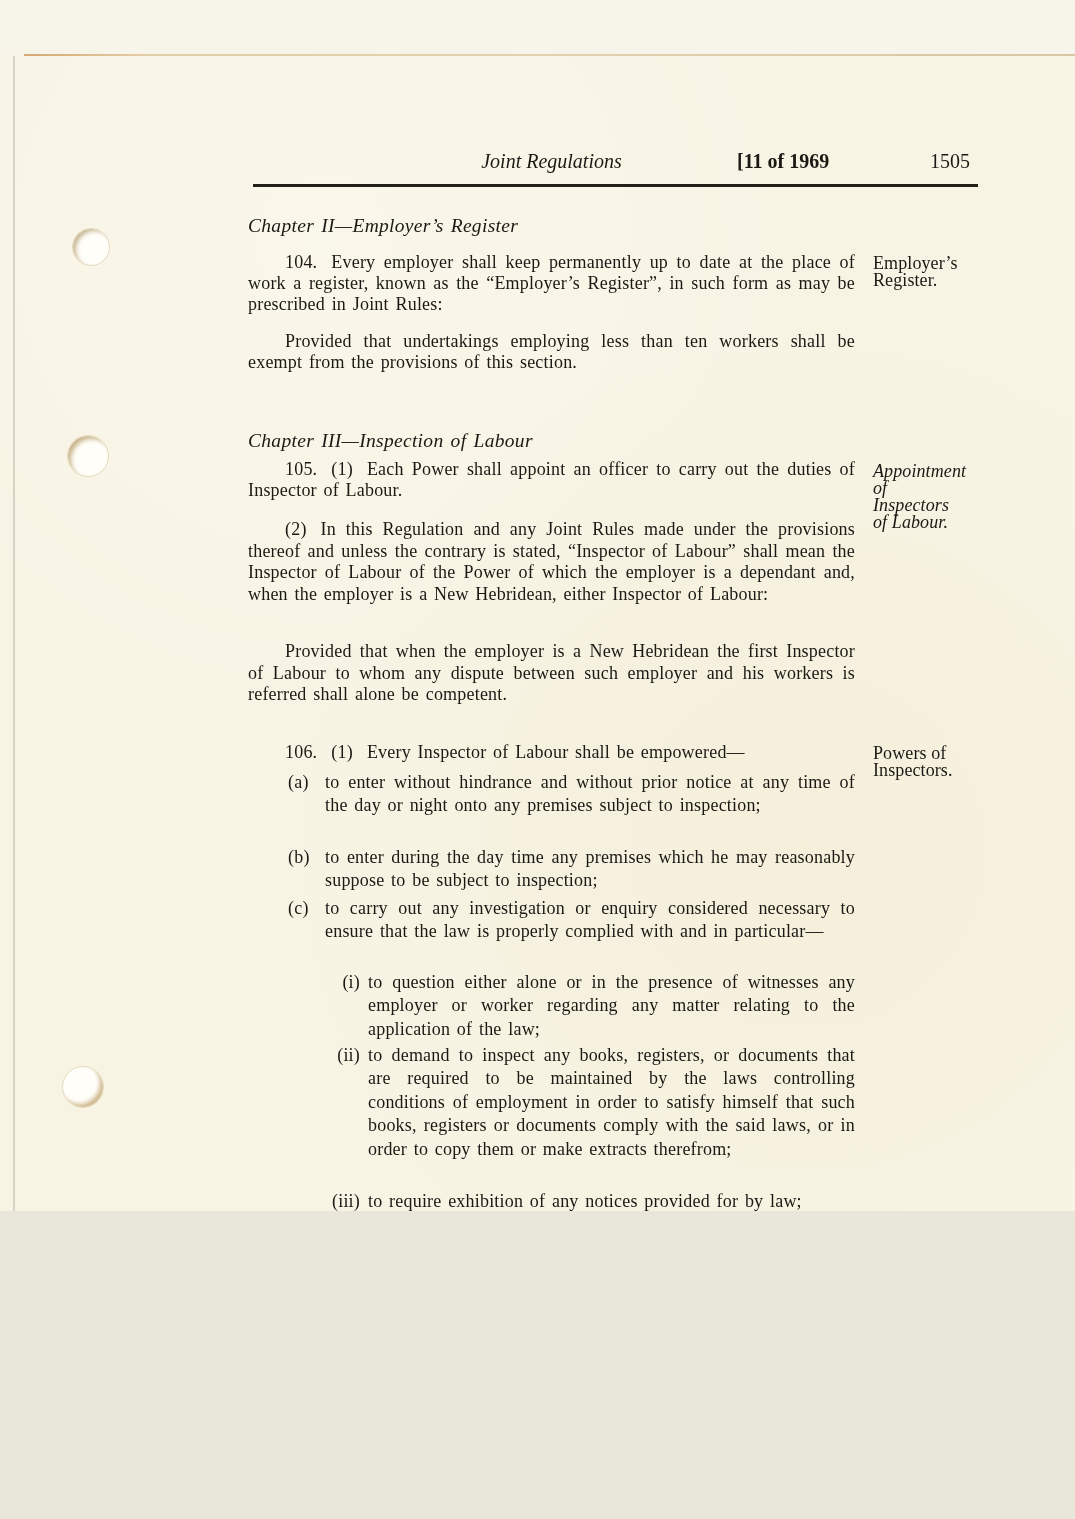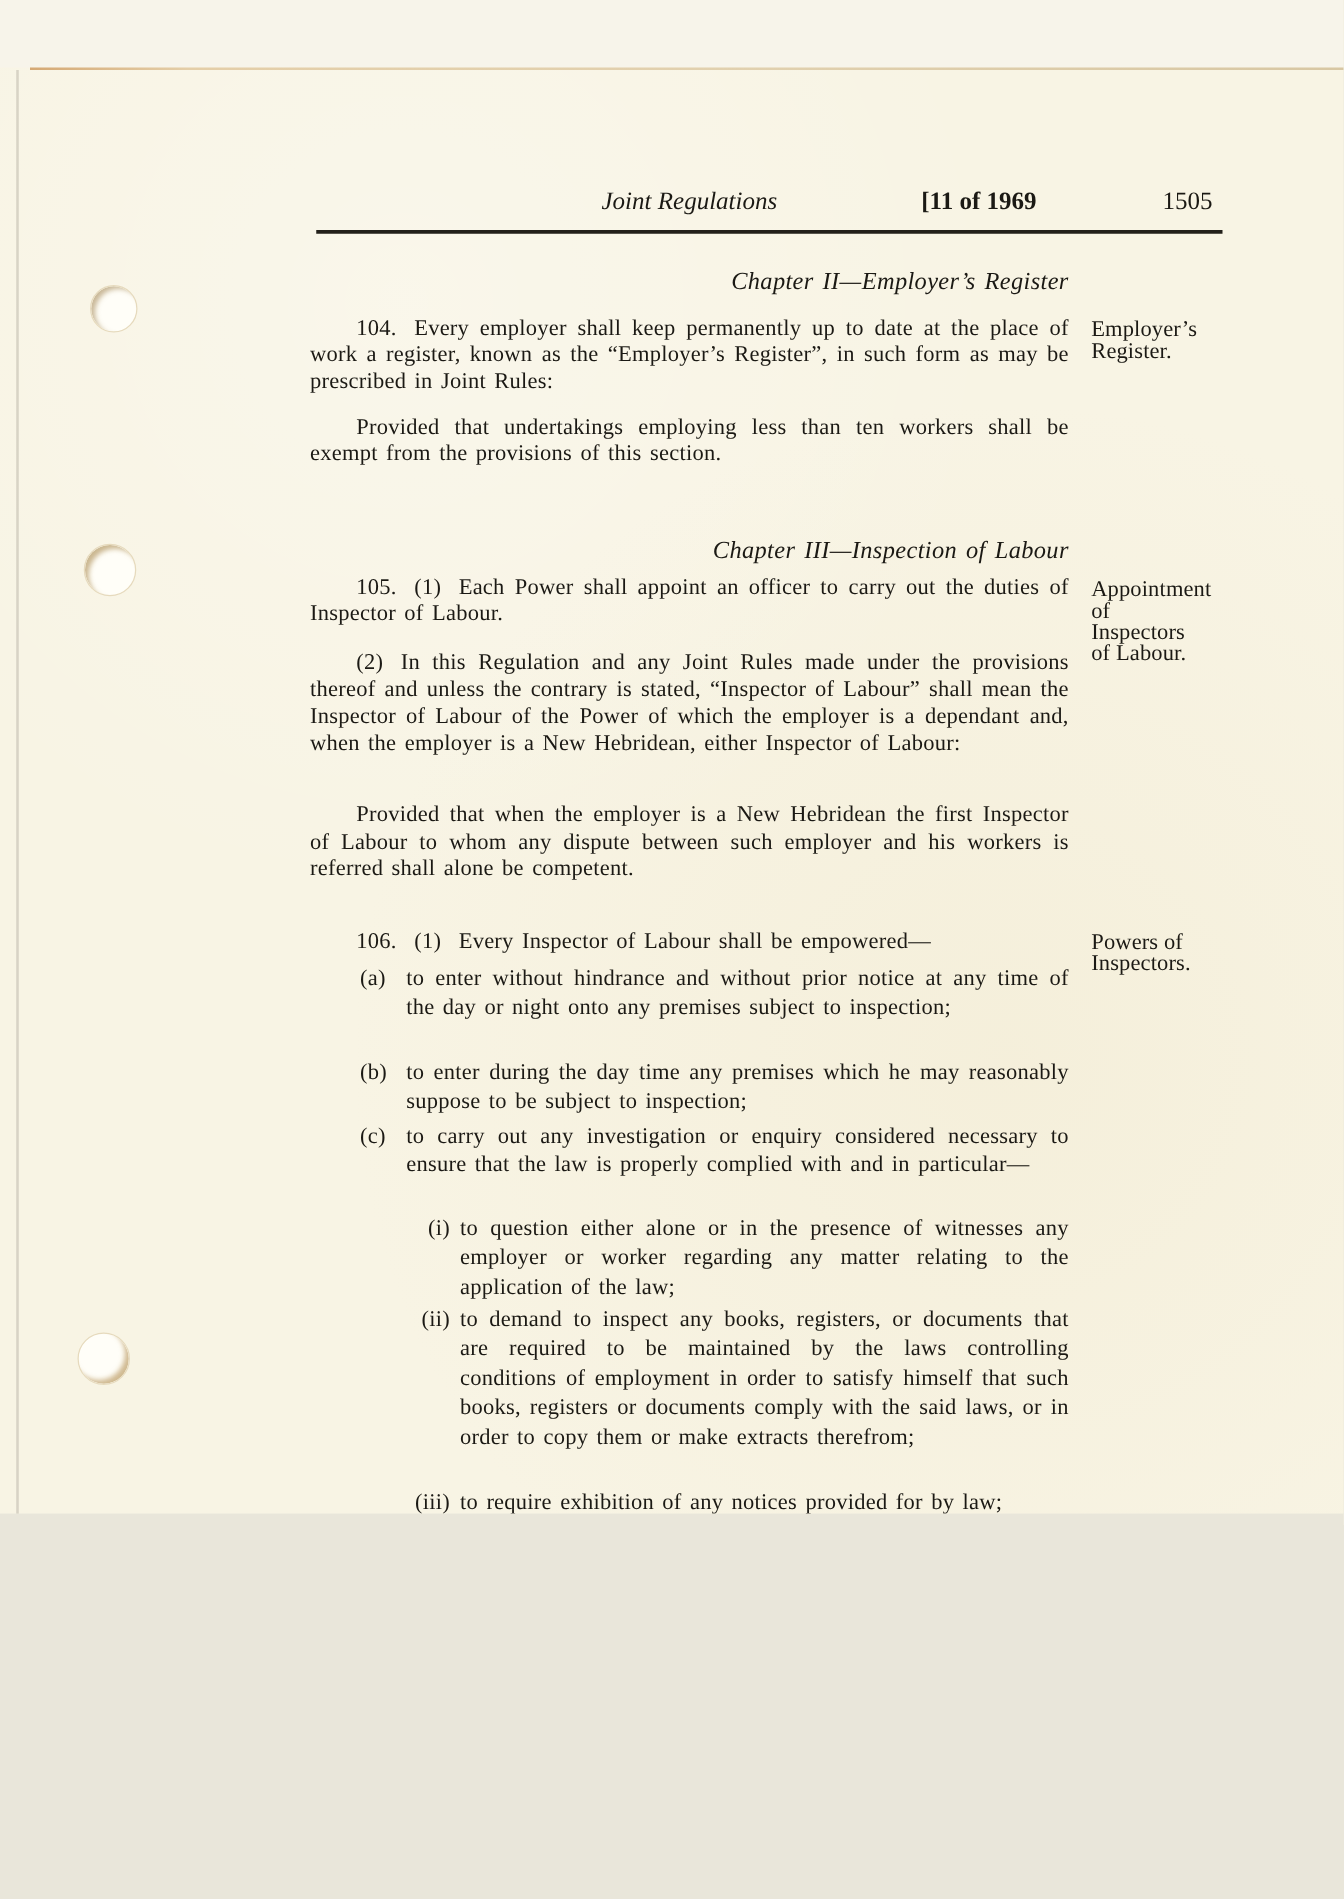--- a/index.html
+++ b/index.html
@@ -31,21 +31,21 @@
   
   .hdr{position:absolute;top:150px;font-size:20px;}
   .hdr-title{left:248px;width:607px;text-align:center;font-style:italic;}
   .hdr-issue{left:737px;font-weight:bold;}
   .hdr-page{left:930px;}
   .rule{position:absolute;left:253px;top:184px;width:725px;height:2.5px;background:#23201a;}
   
   .col{position:absolute;left:248px;width:607px;font-size:18px;letter-spacing:.2px;word-spacing:2px;}
   .just{text-align:justify;}
   .indent{text-indent:37px;}
-  .chap{text-align:right;font-style:italic;font-size:19.5px;letter-spacing:.3px;}
+  .chap{text-align:left;font-style:italic;font-size:19.5px;letter-spacing:.3px;}
   .num{font-weight:normal;margin-right:14px;}
   .sub{margin-right:14px;}
   .lh21{line-height:21px;}
   .lh215{line-height:21.5px;}
   .lh23{line-height:23.4px;}
   .lh225{line-height:22.5px;}
   
   .item .ilabel{position:absolute;left:40px;top:0;}
   .item .itext{margin-left:77px;text-align:justify;}
   .subitem .slabel{position:absolute;left:0;top:0;width:112px;text-align:right;}
@@ -89,21 +89,21 @@
 
   <div class="col chap" style="top:430px;">Chapter III—Inspection of Labour</div>
 
   <div class="col just indent lh21" style="top:459px;">
     <span class="num">105.</span><span class="sub">(1)</span><span>Each Power shall appoint an officer to carry out the duties of Inspector of Labour.</span>
   </div>
   <div class="col just indent lh215" style="top:519px;">
     <span class="sub">(2)</span><span>In this Regulation and any Joint Rules made under the provisions thereof and unless the contrary is stated, “Inspector of Labour” shall mean the Inspector of Labour of the Power of which the employer is a dependant and, when the employer is a New Hebridean, either Inspector of Labour:</span>
   </div>
   <div class="col just indent lh215" style="top:641px;">Provided that when the employer is a New Hebridean the first Inspector of Labour to whom any dispute between such employer and his workers is referred shall alone be competent.</div>
-  <div class="mnote" style="top:463px;">Appointment of Inspectors of Labour.</div>
+  <div class="mnote" style="top:463px;font-style:italic;">Appointment of Inspectors of Labour.</div>
 
   <div class="col just indent lh21" style="top:742px;">
     <span class="num">106.</span><span class="sub">(1)</span><span>Every Inspector of Labour shall be empowered—</span>
   </div>
   <div class="mnote" style="top:745px;">Powers of Inspectors.</div>
 
   <div class="col item lh23" style="top:771px;">
     <span class="ilabel">(a)</span>
     <div class="itext">to enter without hindrance and without prior notice at any time of the day or night onto any premises subject to inspection;</div>
   </div>

